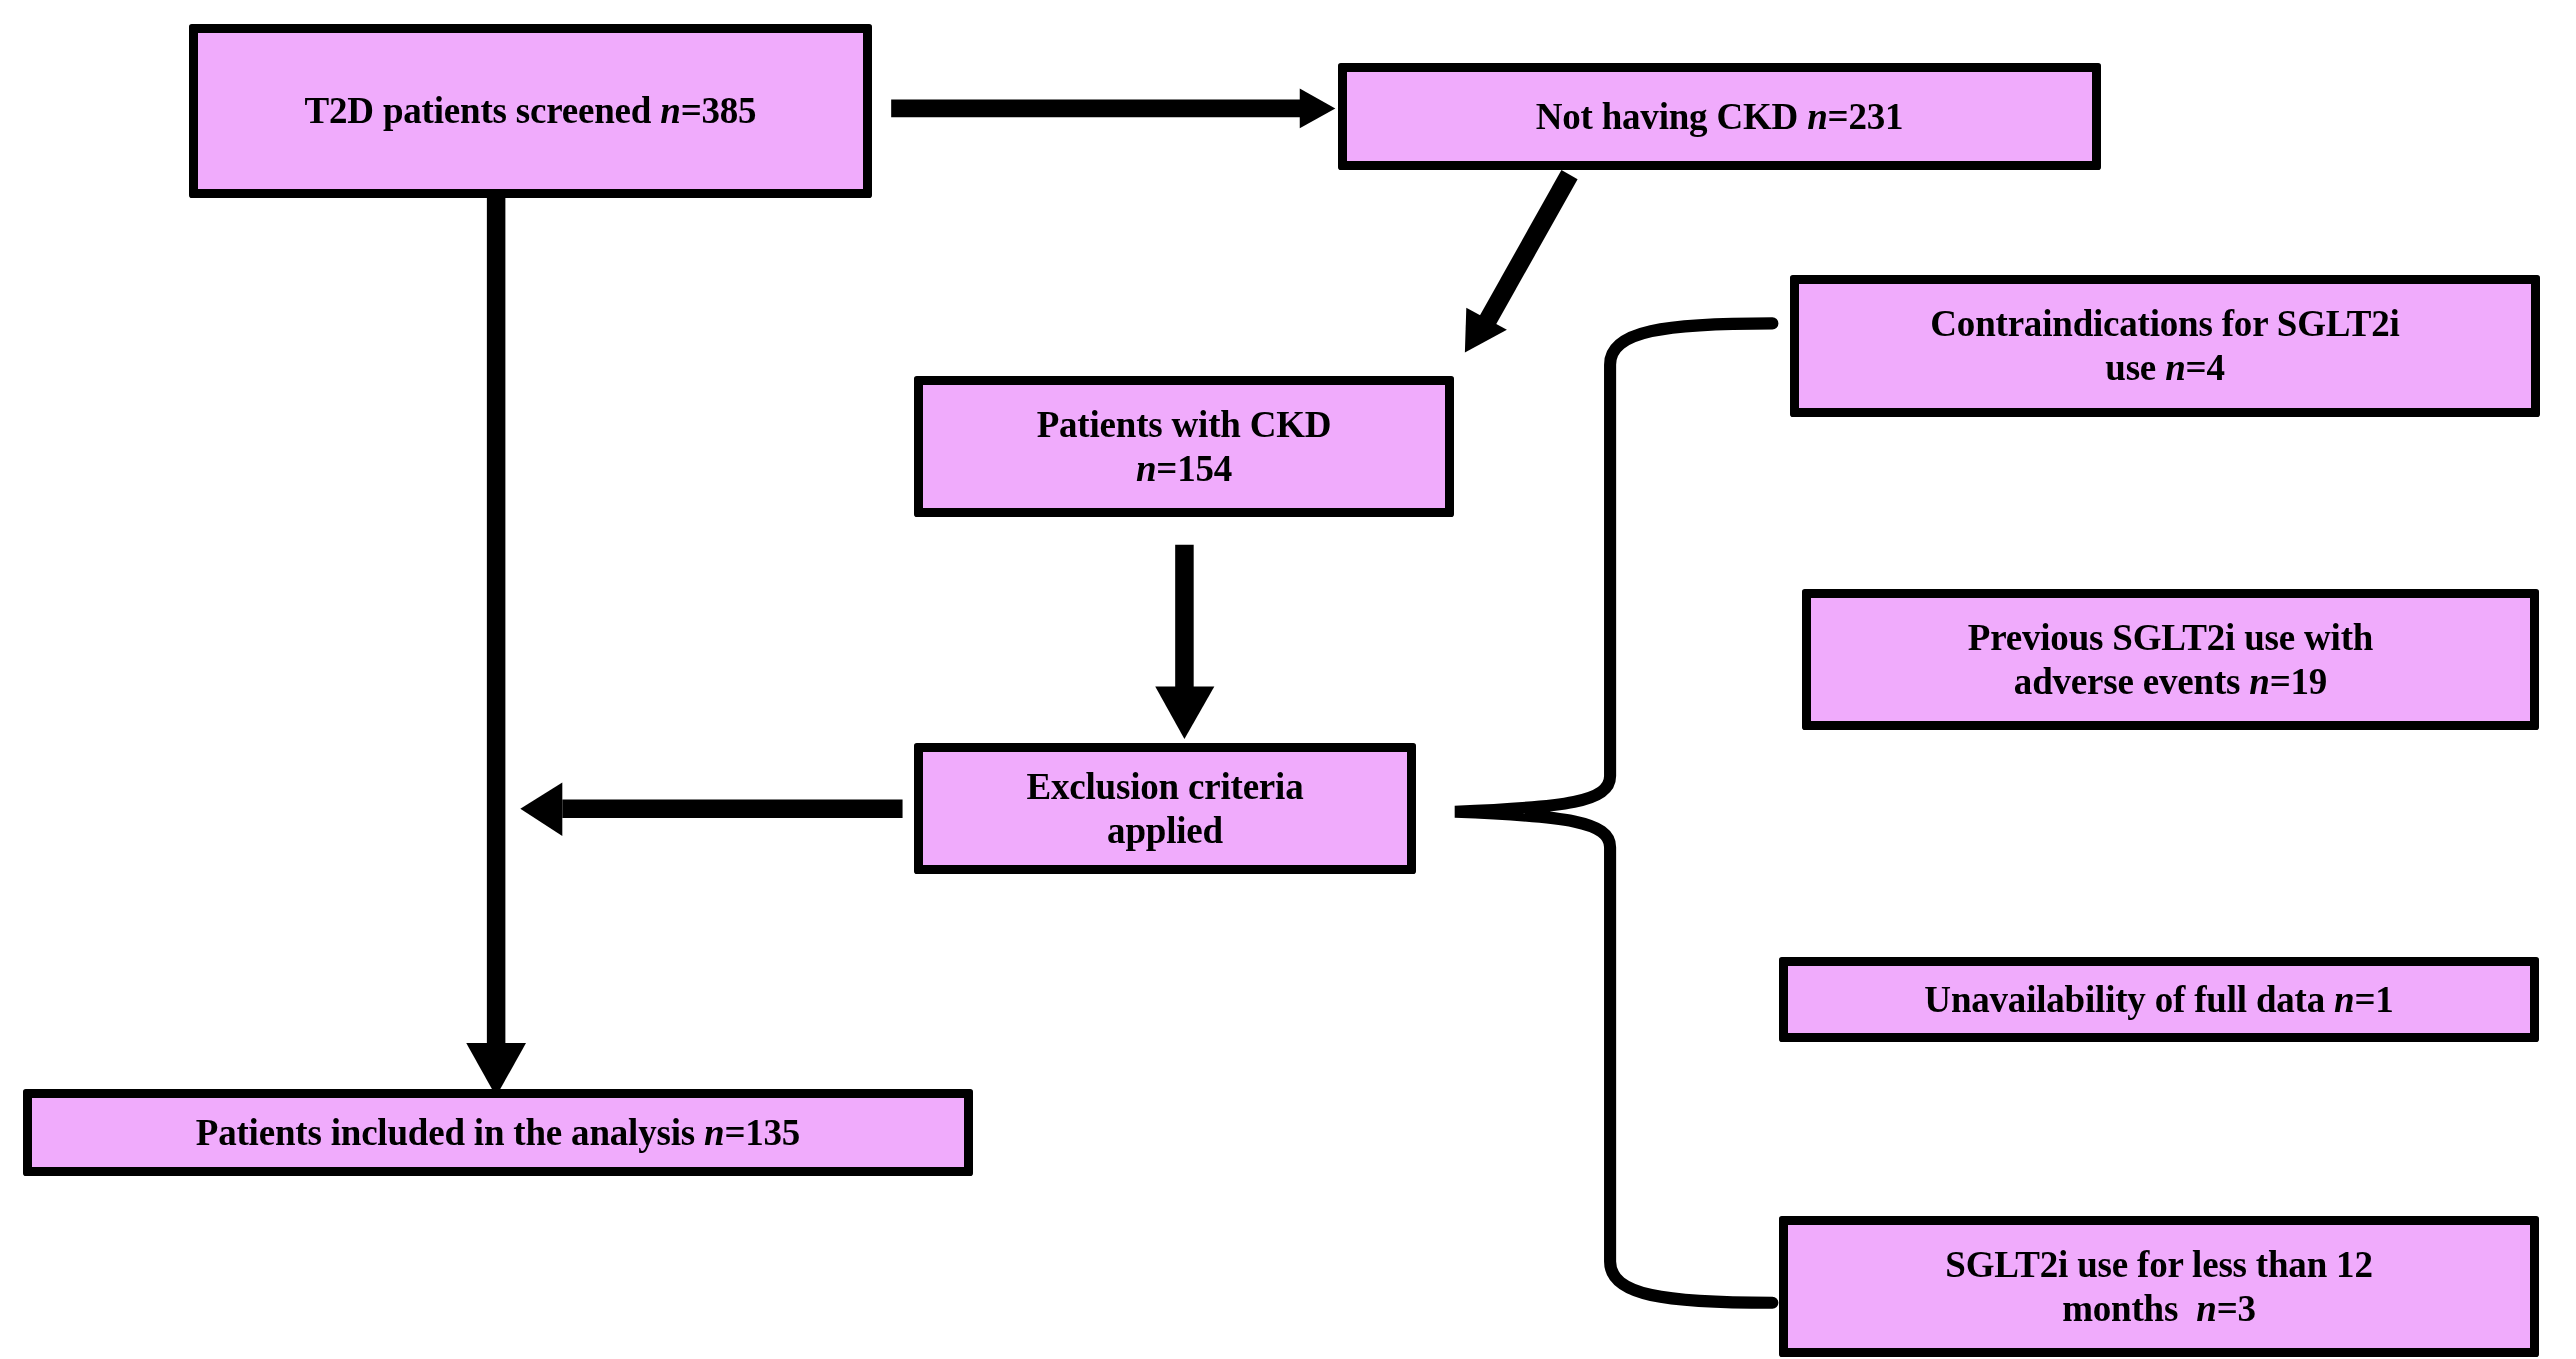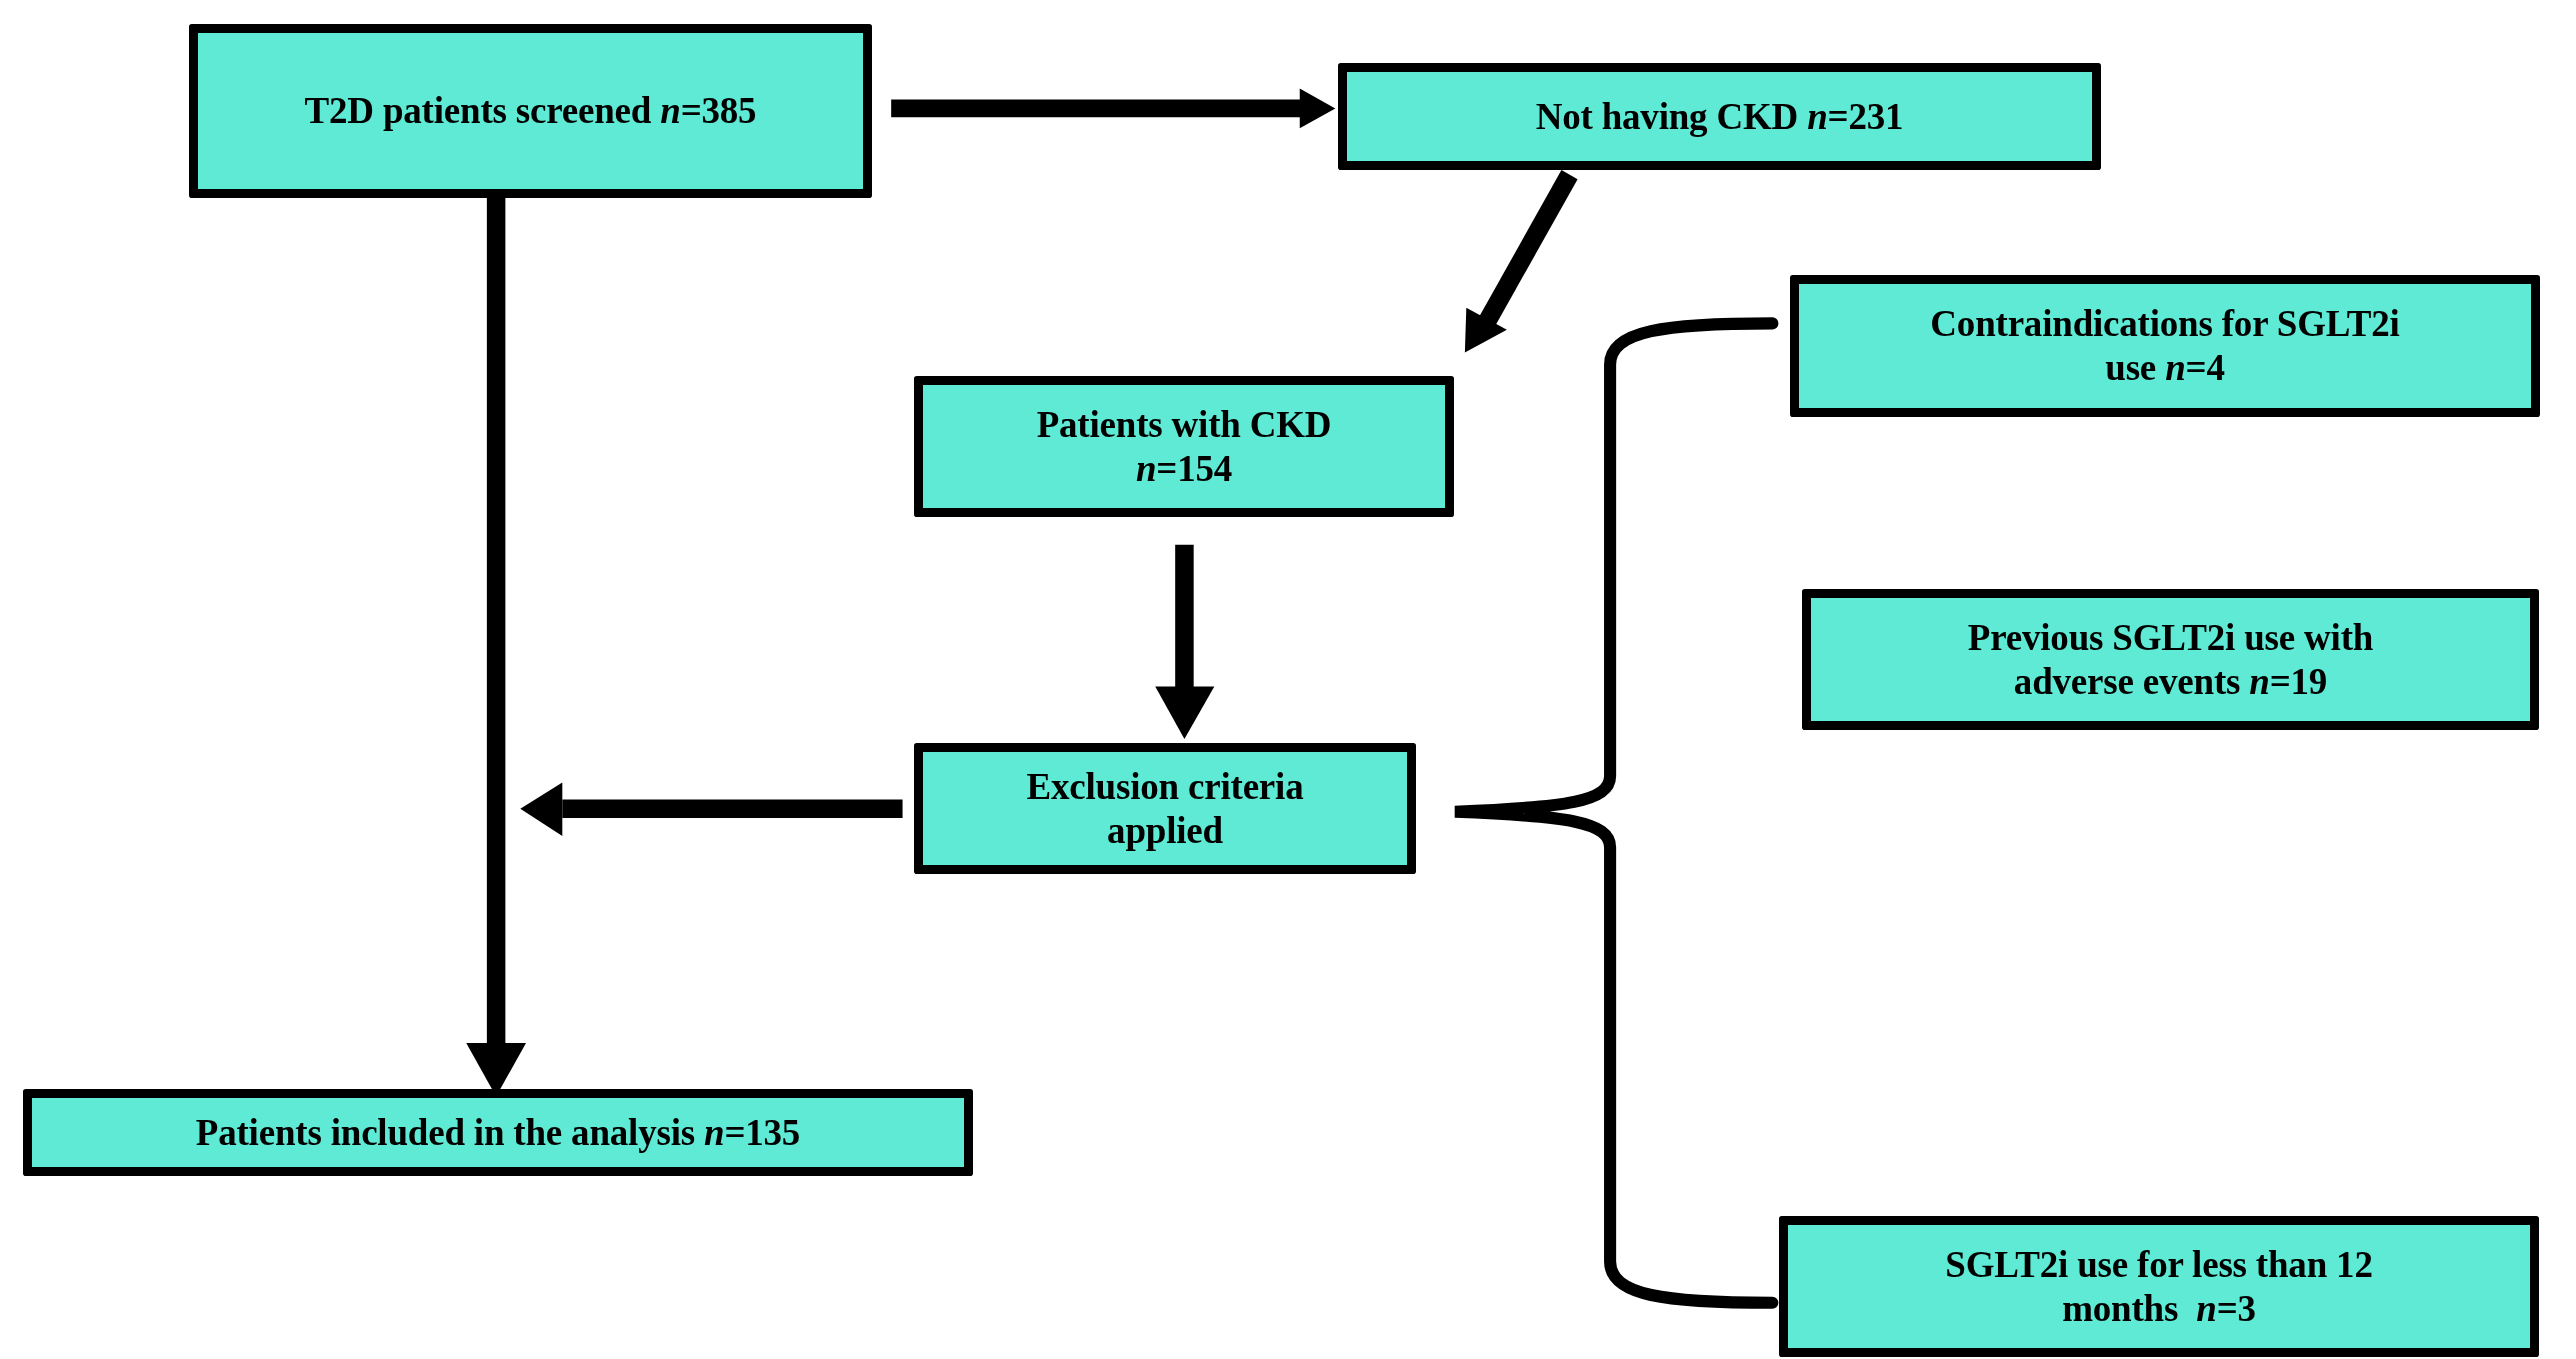--- a/index.html
+++ b/index.html
@@ -12,21 +12,21 @@
     position: relative;
     width: 2576px;
     height: 1360px;
     background: #ffffff;
     overflow: hidden;
     font-family: "Liberation Serif", "DejaVu Serif", serif;
   }
   .node {
     position: absolute;
     box-sizing: border-box;
-    background: #5eead4;
+    background: #f0abfc;
     border: 9.3px solid #000000;
     border-radius: 2.8px;
     display: flex;
     align-items: center;
     justify-content: center;
     text-align: center;
     color: #000000;
     font-weight: bold;
     line-height: 1.18;
     letter-spacing: -0.2px;
@@ -124,19 +124,22 @@
   </div>
 
   <div class="node" id="node-contra">
     <span class="txt"><span>Contraindications for SGLT2i</span><br><span>use </span><em>n</em><span>=4</span></span>
   </div>
 
   <div class="node" id="node-prev-use">
     <span class="txt"><span>Previous SGLT2i use with</span><br><span>adverse events </span><em>n</em><span>=19</span></span>
   </div>
 
+  <div class="node" id="node-unavail">
+    <span class="txt"><span>Unavailability of full data </span><em>n</em><span>=1</span></span>
+  </div>
 
   <div class="node" id="node-lt12">
     <span class="txt"><span>SGLT2i use for less than 12</span><br><span>months  </span><em>n</em><span>=3</span></span>
   </div>
 
 </div>
 
 
 </body></html>

